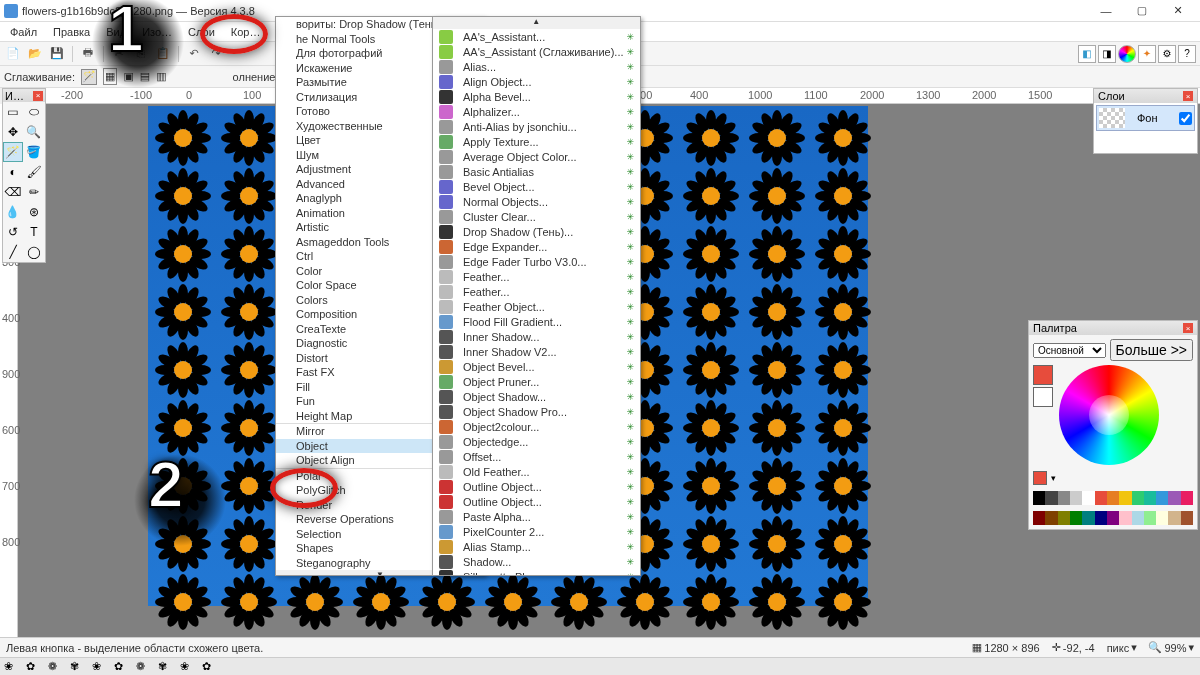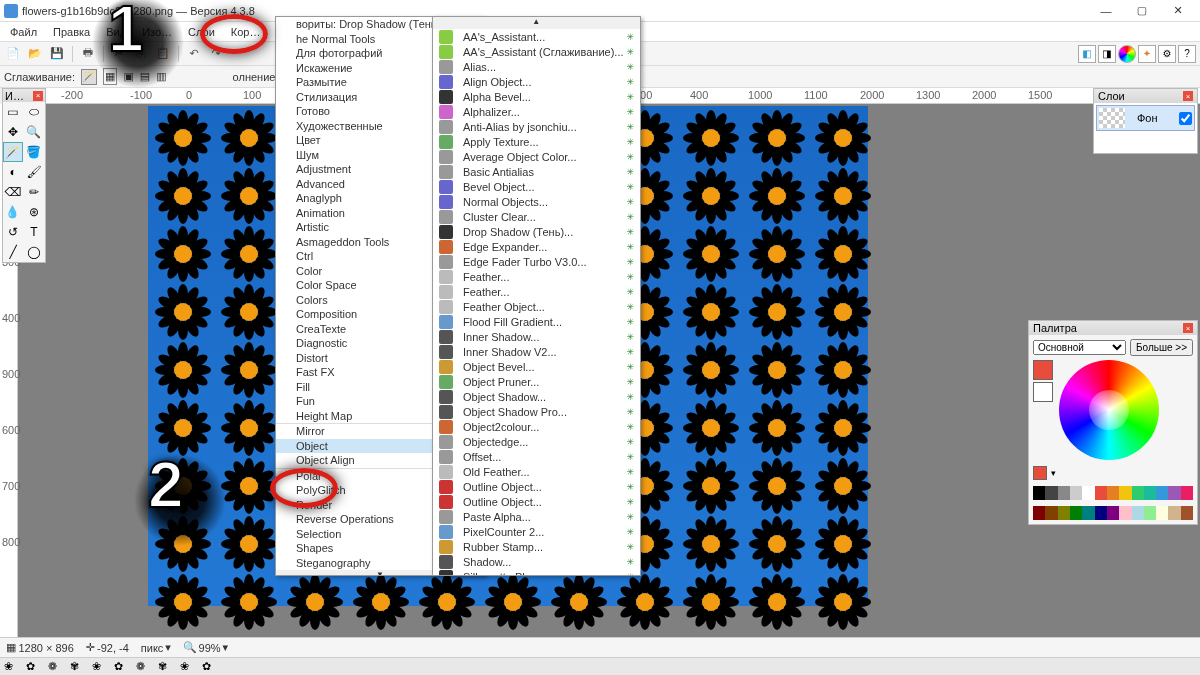--- a/index.html
+++ b/index.html
@@ -48,21 +48,21 @@
 .layers-panel .body{background:#fff;height:50px;padding:2px}
 .layer-row{display:flex;align-items:center;gap:12px;background:#d4e7fb;padding:2px;border:1px solid #9ac}
 .layer-row .thumb{width:26px;height:20px;background:repeating-conic-gradient(#ccc 0 25%,#fff 0 50%) 0 0/8px 8px}
 .layer-row .chk{margin-left:auto}
 .palette-panel{position:absolute;right:2px;top:320px;width:170px;background:#f5f5f5;border:1px solid #bbb;z-index:5}
 .palette-panel .ph{height:14px;display:flex;align-items:center;padding:0 4px;font-size:10px;background:linear-gradient(#e8e8e8,#d8d8d8)}
 .palette-panel .ph .x{margin-left:auto;width:10px;height:10px;background:#e74c3c;color:#fff;font-size:8px;display:flex;align-items:center;justify-content:center}
 .palette-body{padding:4px;background:#f5f5f5}
 .palette-top{display:flex;gap:4px;align-items:center;margin-bottom:4px}
 .palette-top select{font-size:10px;flex:1}
-.palette-top button{font-size:10px;padding:1px 4px}
+.palette-top button{font-size:14px;padding:1px 4px}
 .palette-mid{display:flex;gap:6px;align-items:flex-start}
 .palette-swatches{display:flex;flex-direction:column;gap:2px}
 .psw{width:20px;height:20px;border:1px solid #666}
 .colorwheel{width:100px;height:100px;border-radius:50%;background:conic-gradient(red,yellow,lime,cyan,blue,magenta,red)}
 .colorwheel-wrap{position:relative}
 .colorwheel-wrap .inner{position:absolute;top:30px;left:30px;width:40px;height:40px;border-radius:50%;background:radial-gradient(#fff,transparent)}
 .palette-strip{height:14px;margin-top:6px;display:flex}
 .palette-strip div{flex:1}
 .statusbar{position:absolute;bottom:18px;left:0;right:0;height:20px;background:#f5f5f5;border-top:1px solid #ccc;display:flex;align-items:center;padding:0 6px;font-size:10px;color:#333;gap:12px}
 .statusbar .left{flex:1}
@@ -2204,21 +2204,21 @@
         <span>Paste Alpha...</span>
         <span class="plug">✳</span>
       </div>
       <div class="dd-item">
         <span class="icn" style="background:#69c;border-radius:2px"></span>
         <span>PixelCounter 2...</span>
         <span class="plug">✳</span>
       </div>
       <div class="dd-item">
         <span class="icn" style="background:#c93;border-radius:2px"></span>
-        <span>Rubber Stamp...</span>
+        <span>Alias Stamp...</span>
         <span class="plug">✳</span>
       </div>
       <div class="dd-item">
         <span class="icn" style="background:#555;border-radius:2px"></span>
         <span>Shadow...</span>
         <span class="plug">✳</span>
       </div>
       <div class="dd-item">
         <span class="icn" style="background:#333;border-radius:2px"></span>
         <span>Silhouette Plus...</span>
@@ -2301,20 +2301,21 @@
 
 <div class="annotation anno-shadow" style="left:88px;top:-8px"></div>
 <div class="annotation anno-num" style="left:108px;top:-8px">1</div>
 <div class="annotation anno-circle" style="left:200px;top:14px"></div>
 
 <div class="annotation anno-shadow" style="left:130px;top:450px"></div>
 <div class="annotation anno-num" style="left:148px;top:448px">2</div>
 <div class="annotation anno-circle" style="left:270px;top:468px"></div>
 
 <div class="statusbar">
+  <span class="left">Левая кнопка - выделение области схожего цвета.</span>
   <span class="sitem">▦ <span>1280 × 896</span></span>
   <span class="sitem">✛ <span>-92, -4</span></span>
   <span class="sitem"><span>пикс</span> ▾</span>
   <span class="sitem">🔍 <span>99%</span> ▾</span>
 </div>
 
 <div class="taskbar">
   <span class="ticn">❀</span>
   <span class="ticn">✿</span>
   <span class="ticn">❁</span>

